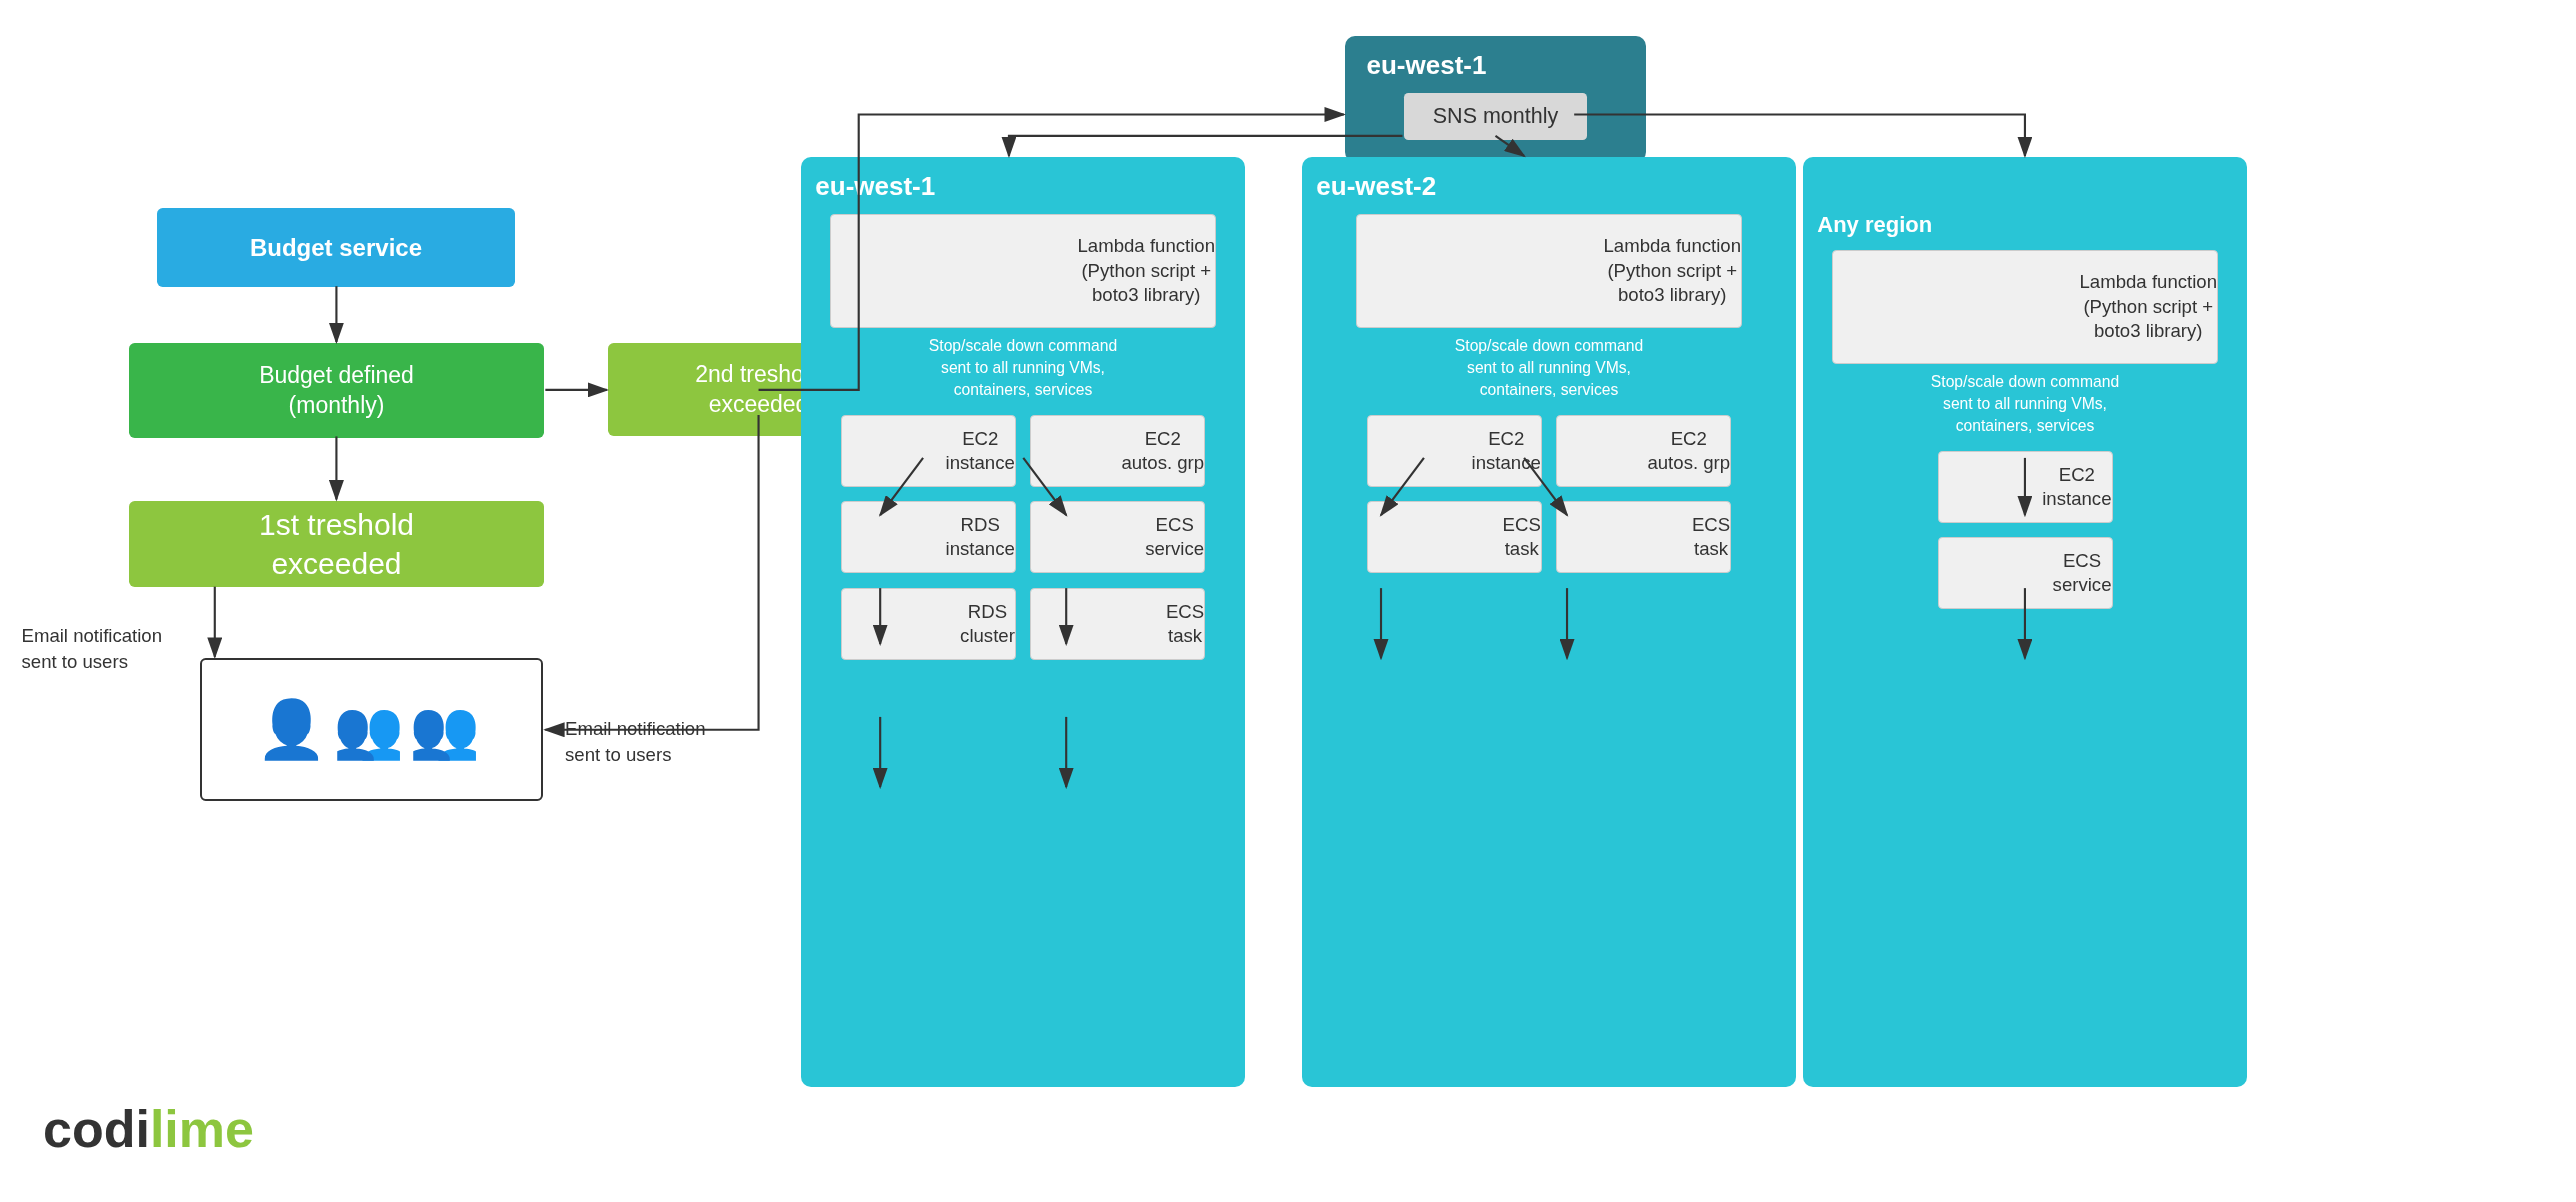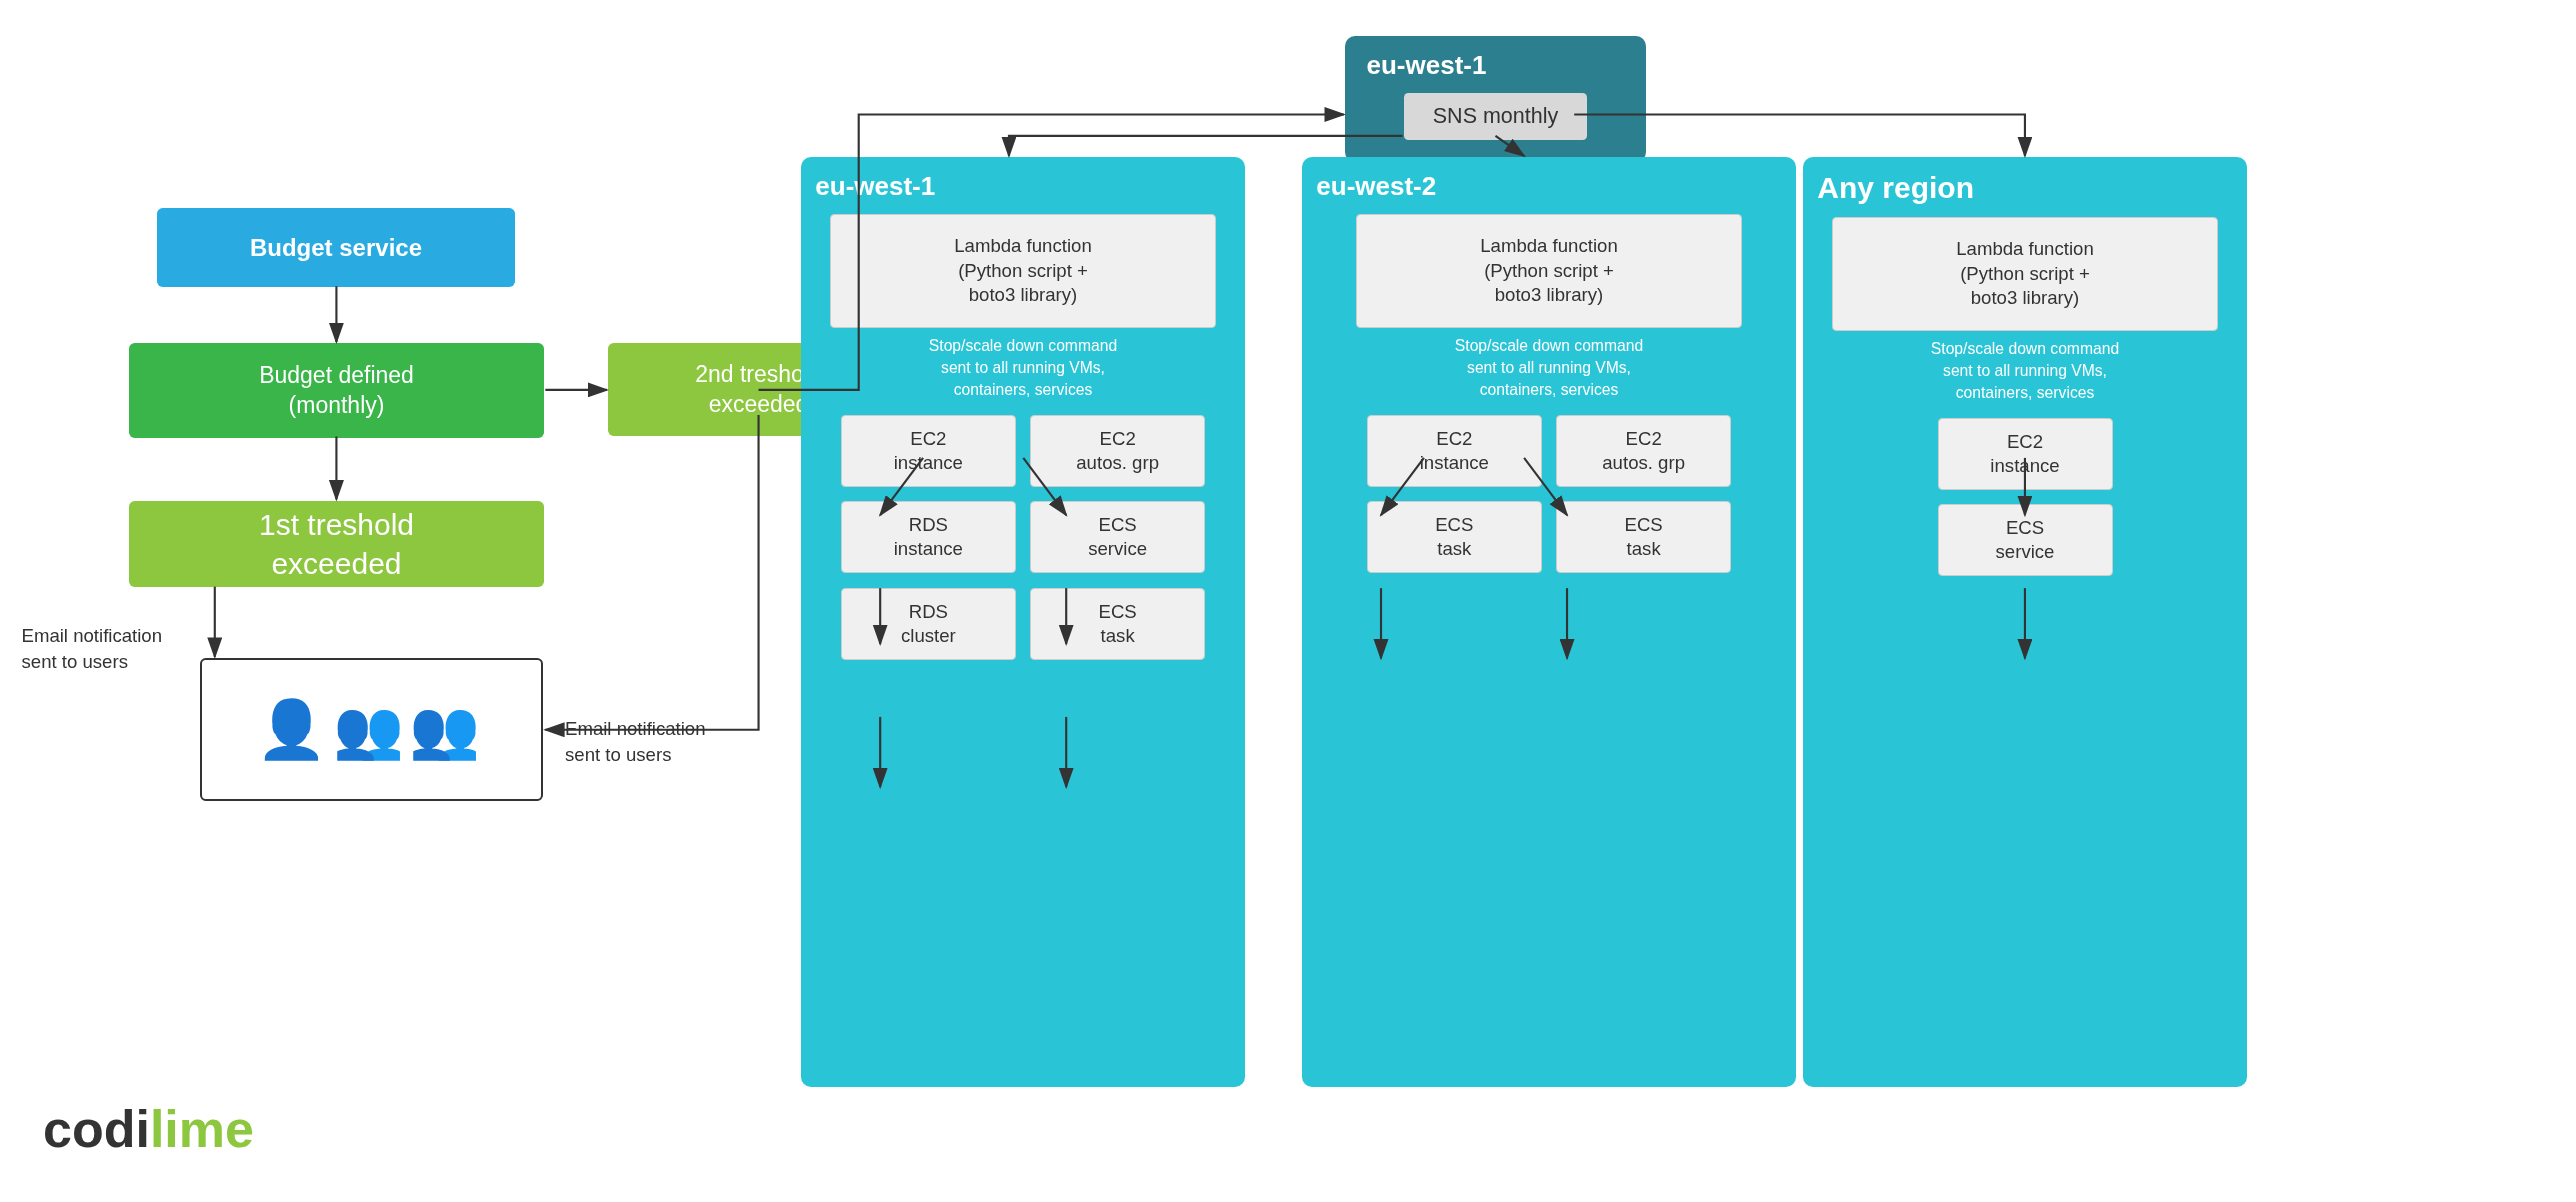--- a/index.html
+++ b/index.html
@@ -42,20 +42,21 @@
     .box-green-light {
       background: #8DC63F;
       color: #fff;
       border-radius: 5.7px;
     }
     .box-white {
       background: #f0f0f0;
       color: #333;
       border: 1.4px solid #ccc;
       border-radius: 4.3px;
+      justify-content: flex-end;
     }
     
     .region-dark {
       position: absolute;
       background: #2C7F8F;
       border-radius: 10px;
       padding: 14.3px;
     }
     .region-teal {
       position: absolute;
@@ -219,21 +220,21 @@
       <div class="box box-white" style="position:relative; width:175px; height:72px; font-size:18.6px;">EC2<br>autos. grp</div>
     </div>
 
     <div style="display:flex; gap:14.3px; justify-content:center; margin-top:14.3px;">
       <div class="box box-white" style="position:relative; width:175px; height:72px; font-size:18.6px;">ECS<br>task</div>
       <div class="box box-white" style="position:relative; width:175px; height:72px; font-size:18.6px;">ECS<br>task</div>
     </div>
   </div>
 
   <div class="region-teal" style="left:1803px; top:157px; width:444px; min-height:930px;">
-    <div class="region-label" style="font-size:30px;">Any region</div>
+    <div class="region-label" style="font-size:22px;margin-top:41px;">Any region</div>
 
     <div class="box box-white" style="position:relative; width:386px; height:114px; font-size:18.6px; margin:0 auto 7.2px;">
       <span style="white-space:pre-line;">Lambda function
 (Python script +
 boto3 library)</span>
     </div>
 
     <div style="text-align:center; font-size:15.7px; color:#fff; margin:7.2px 0 14.3px; line-height:1.4;">
       Stop/scale down command<br>sent to all running VMs,<br>containers, services
     </div>

